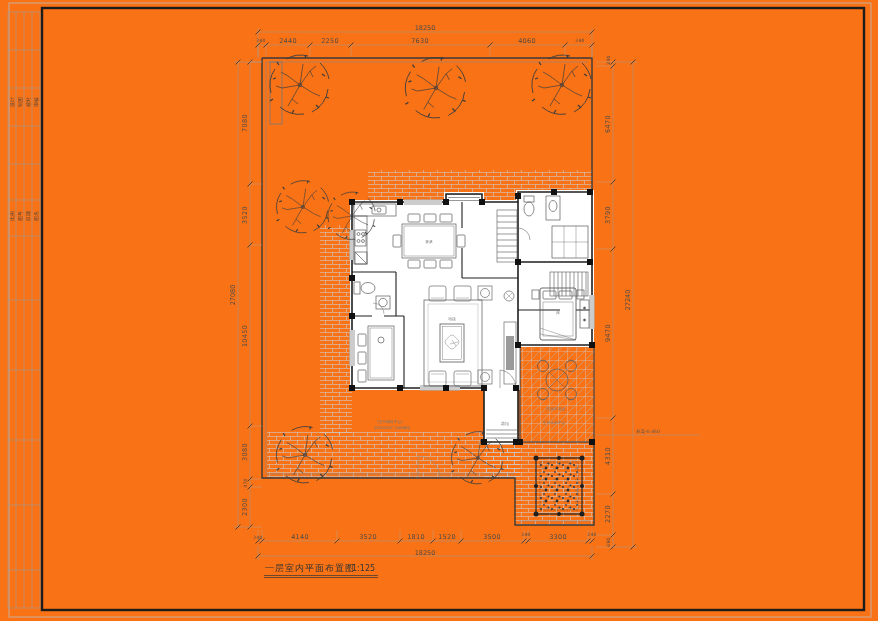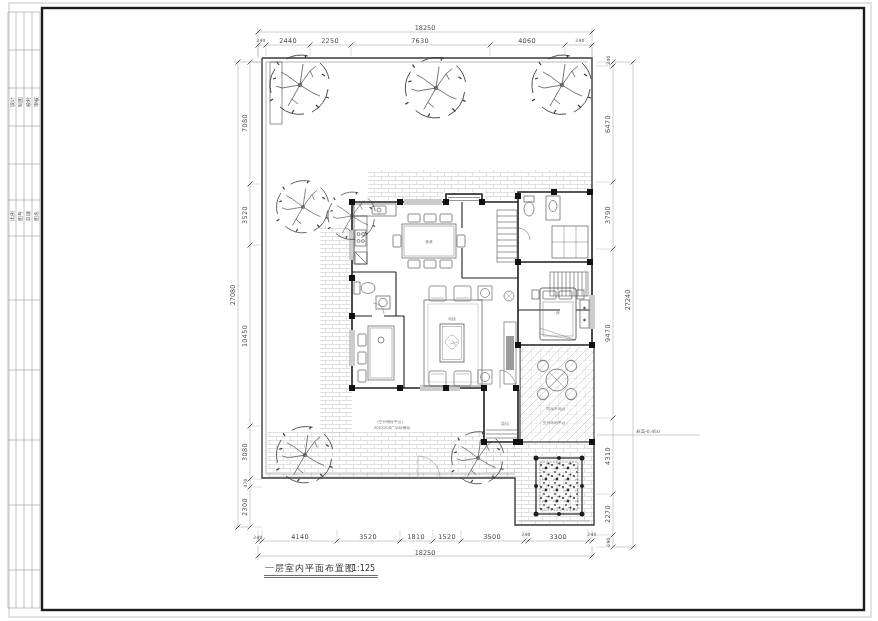--- a/index.html
+++ b/index.html
@@ -1,16 +1,16 @@
 <!DOCTYPE html>
 <html><head>
 <meta charset="utf-8">
 <style>
   html,body{margin:0;padding:0;background:#e8e8e8;}
-  .canvas{position:relative;width:878px;height:621px;background:#ffffff;overflow:hidden;
+  .canvas{position:relative;width:878px;height:621px;background:#f97316;overflow:hidden;
           font-family:"DejaVu Sans",sans-serif;}
   svg{position:absolute;left:0;top:0;}
   text{font-family:"DejaVu Sans","DejaVu Sans Mono",sans-serif;fill:#4a4a4a;}
   .dimnum{font-size:6.5px;letter-spacing:.3px;}
   .dimbig{font-size:6.5px;}
   .micro{font-size:3.8px;fill:#777;}
   .tb-text{font-size:5px;fill:#444;}
 </style>
 </head>
 <body>

